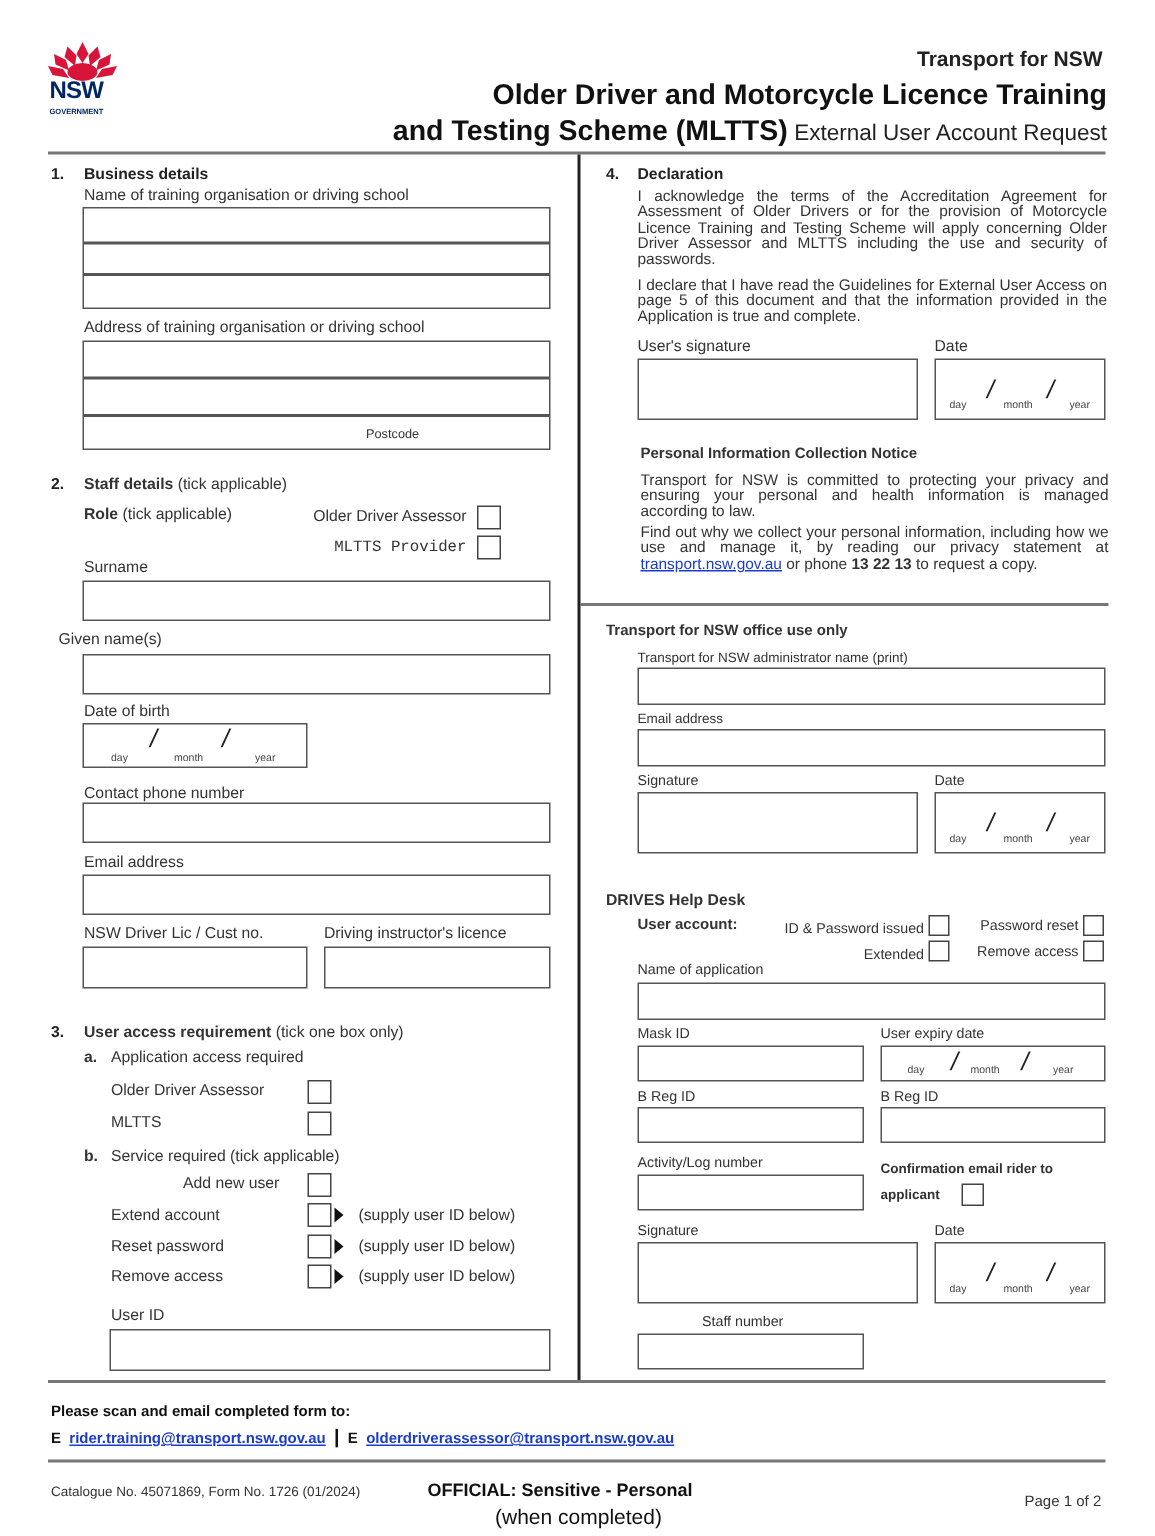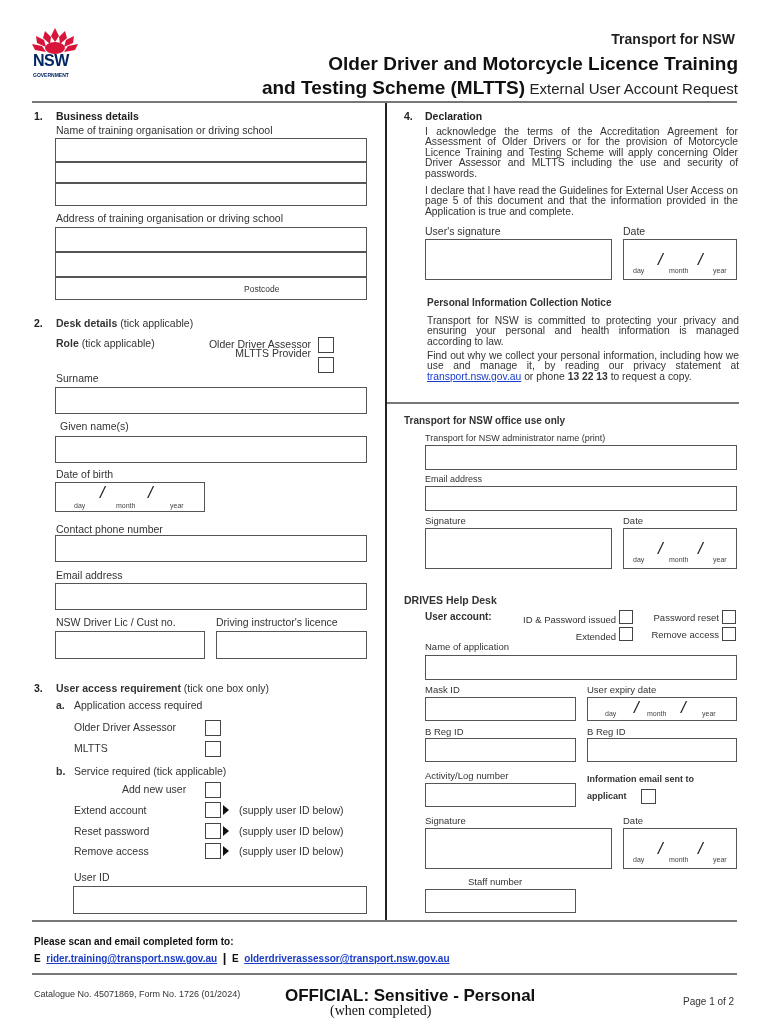--- a/index.html
+++ b/index.html
@@ -60,35 +60,35 @@
 </div>
 <div class="lbl" style="left:56px;top:212px;text-align:center;">Address of training organisation or driving school</div>
 <div class="box" style="left:55px;top:227px;width:312px;height:73px;">
   <div class="inner-line" style="top:23px;"></div>
   <div class="inner-line" style="top:48px;"></div>
   <div class="sm" style="left:188px;top:56px;font-size:8.5px;">Postcode</div>
 </div>
 
 <div class="num" style="left:34px;top:317px;">2.</div>
 <div class="lbl" style="left:56px;top:317px;">
-  <span class="bold">Desk details</span>
+  <span class="bold">Staff details</span>
   <span>(tick applicable)</span>
 </div>
 <div class="lbl" style="left:56px;top:337px;">
   <span class="bold">Role</span>
   <span>(tick applicable)</span>
 </div>
 <div class="lbl" style="right:459px;top:338px;">Older Driver Assessor</div>
 <div class="cb" style="left:318px;top:337px;"></div>
-<div class="lbl" style="right:459px;top:347px;">MLTTS Provider</div>
+<div class="lbl" style="right:459px;top:359px;font-family:Liberation Mono, monospace;">MLTTS Provider</div>
 <div class="cb" style="left:318px;top:357px;"></div>
 
 <div class="lbl" style="left:56px;top:372px;">Surname</div>
 <div class="box" style="left:55px;top:387px;width:312px;height:27px;"></div>
-<div class="lbl" style="left:60px;top:420px;text-align:center;">Given name(s)</div>
+<div class="lbl" style="left:39px;top:420px;text-align:center;">Given name(s)</div>
 <div class="box" style="left:55px;top:436px;width:312px;height:27px;"></div>
 <div class="lbl" style="left:56px;top:468px;">Date of birth</div>
 <div class="box" style="left:55px;top:482px;width:150px;height:30px;">
   <span class="slash" style="left:44px;top:0px;">/</span>
   <span class="slash" style="left:92px;top:0px;">/</span>
   <span class="tiny" style="left:18px;top:19px;">day</span>
   <span class="tiny" style="left:60px;top:19px;">month</span>
   <span class="tiny" style="left:114px;top:19px;">year</span>
 </div>
 
@@ -198,21 +198,21 @@
   <span class="tiny" style="left:59px;top:12px;">month</span>
   <span class="tiny" style="left:114px;top:12px;">year</span>
 </div>
 <div class="sm" style="left:425px;top:726px;">B Reg ID</div>
 <div class="sm" style="left:587px;top:726px;">B Reg ID</div>
 <div class="box" style="left:425px;top:738px;width:151px;height:24px;"></div>
 <div class="box" style="left:587px;top:738px;width:150px;height:24px;"></div>
 
 <div class="sm" style="left:425px;top:770px;">Activity/Log number</div>
 <div class="box" style="left:425px;top:783px;width:151px;height:24px;"></div>
-<div class="sm bold" style="left:587px;top:774px;font-size:9px;">Information email sent to</div>
+<div class="sm bold" style="left:587px;top:774px;font-size:9px;">Confirmation email rider to</div>
 <div class="sm bold" style="left:587px;top:791px;font-size:9px;">applicant</div>
 <div class="cb" style="left:641px;top:789px;width:15px;height:15px;"></div>
 
 <div class="sm" style="left:425px;top:815px;">Signature</div>
 <div class="sm" style="left:623px;top:815px;">Date</div>
 <div class="box" style="left:425px;top:828px;width:187px;height:41px;"></div>
 <div class="box" style="left:623px;top:828px;width:114px;height:41px;">
   <span class="slash" style="left:34px;top:10px;">/</span>
   <span class="slash" style="left:74px;top:10px;">/</span>
   <span class="tiny" style="left:9px;top:27px;">day</span>
@@ -227,15 +227,15 @@
 <div class="lbl bold" style="left:34px;top:936px;font-size:10px;color:#111;">Please scan and email completed form to:</div>
 <div class="lbl bold" style="left:34px;top:950px;font-size:10px;color:#111;">
   <span>E</span>&nbsp;
   <a class="link">rider.training@transport.nsw.gov.au</a>
   &nbsp;<span style="font-size:13px;">|</span>&nbsp;
   <span>E</span>&nbsp;
   <a class="link">olderdriverassessor@transport.nsw.gov.au</a>
 </div>
 <div class="hr" style="left:32px;top:973px;width:705px;"></div>
 <div class="sm" style="left:34px;top:989px;font-size:9px;">Catalogue No. 45071869,  Form No. 1726  (01/2024)</div>
-<div class="abs bold" style="left:285px;top:986px;font-size:17px;color:#111;white-space:nowrap;">OFFICIAL: Sensitive - Personal</div>
-<div class="abs" style="left:330px;top:1003px;font-size:14px;color:#111;white-space:nowrap;font-family:Liberation Serif, serif;">(when completed)</div>
+<div class="abs bold" style="left:285px;top:986px;font-size:12px;color:#111;white-space:nowrap;">OFFICIAL: Sensitive - Personal</div>
+<div class="abs" style="left:330px;top:1003px;font-size:14px;color:#111;white-space:nowrap;">(when completed)</div>
 <div class="sm" style="left:683px;top:996px;font-size:10px;">Page 1 of 2</div>
 
 </body></html>

